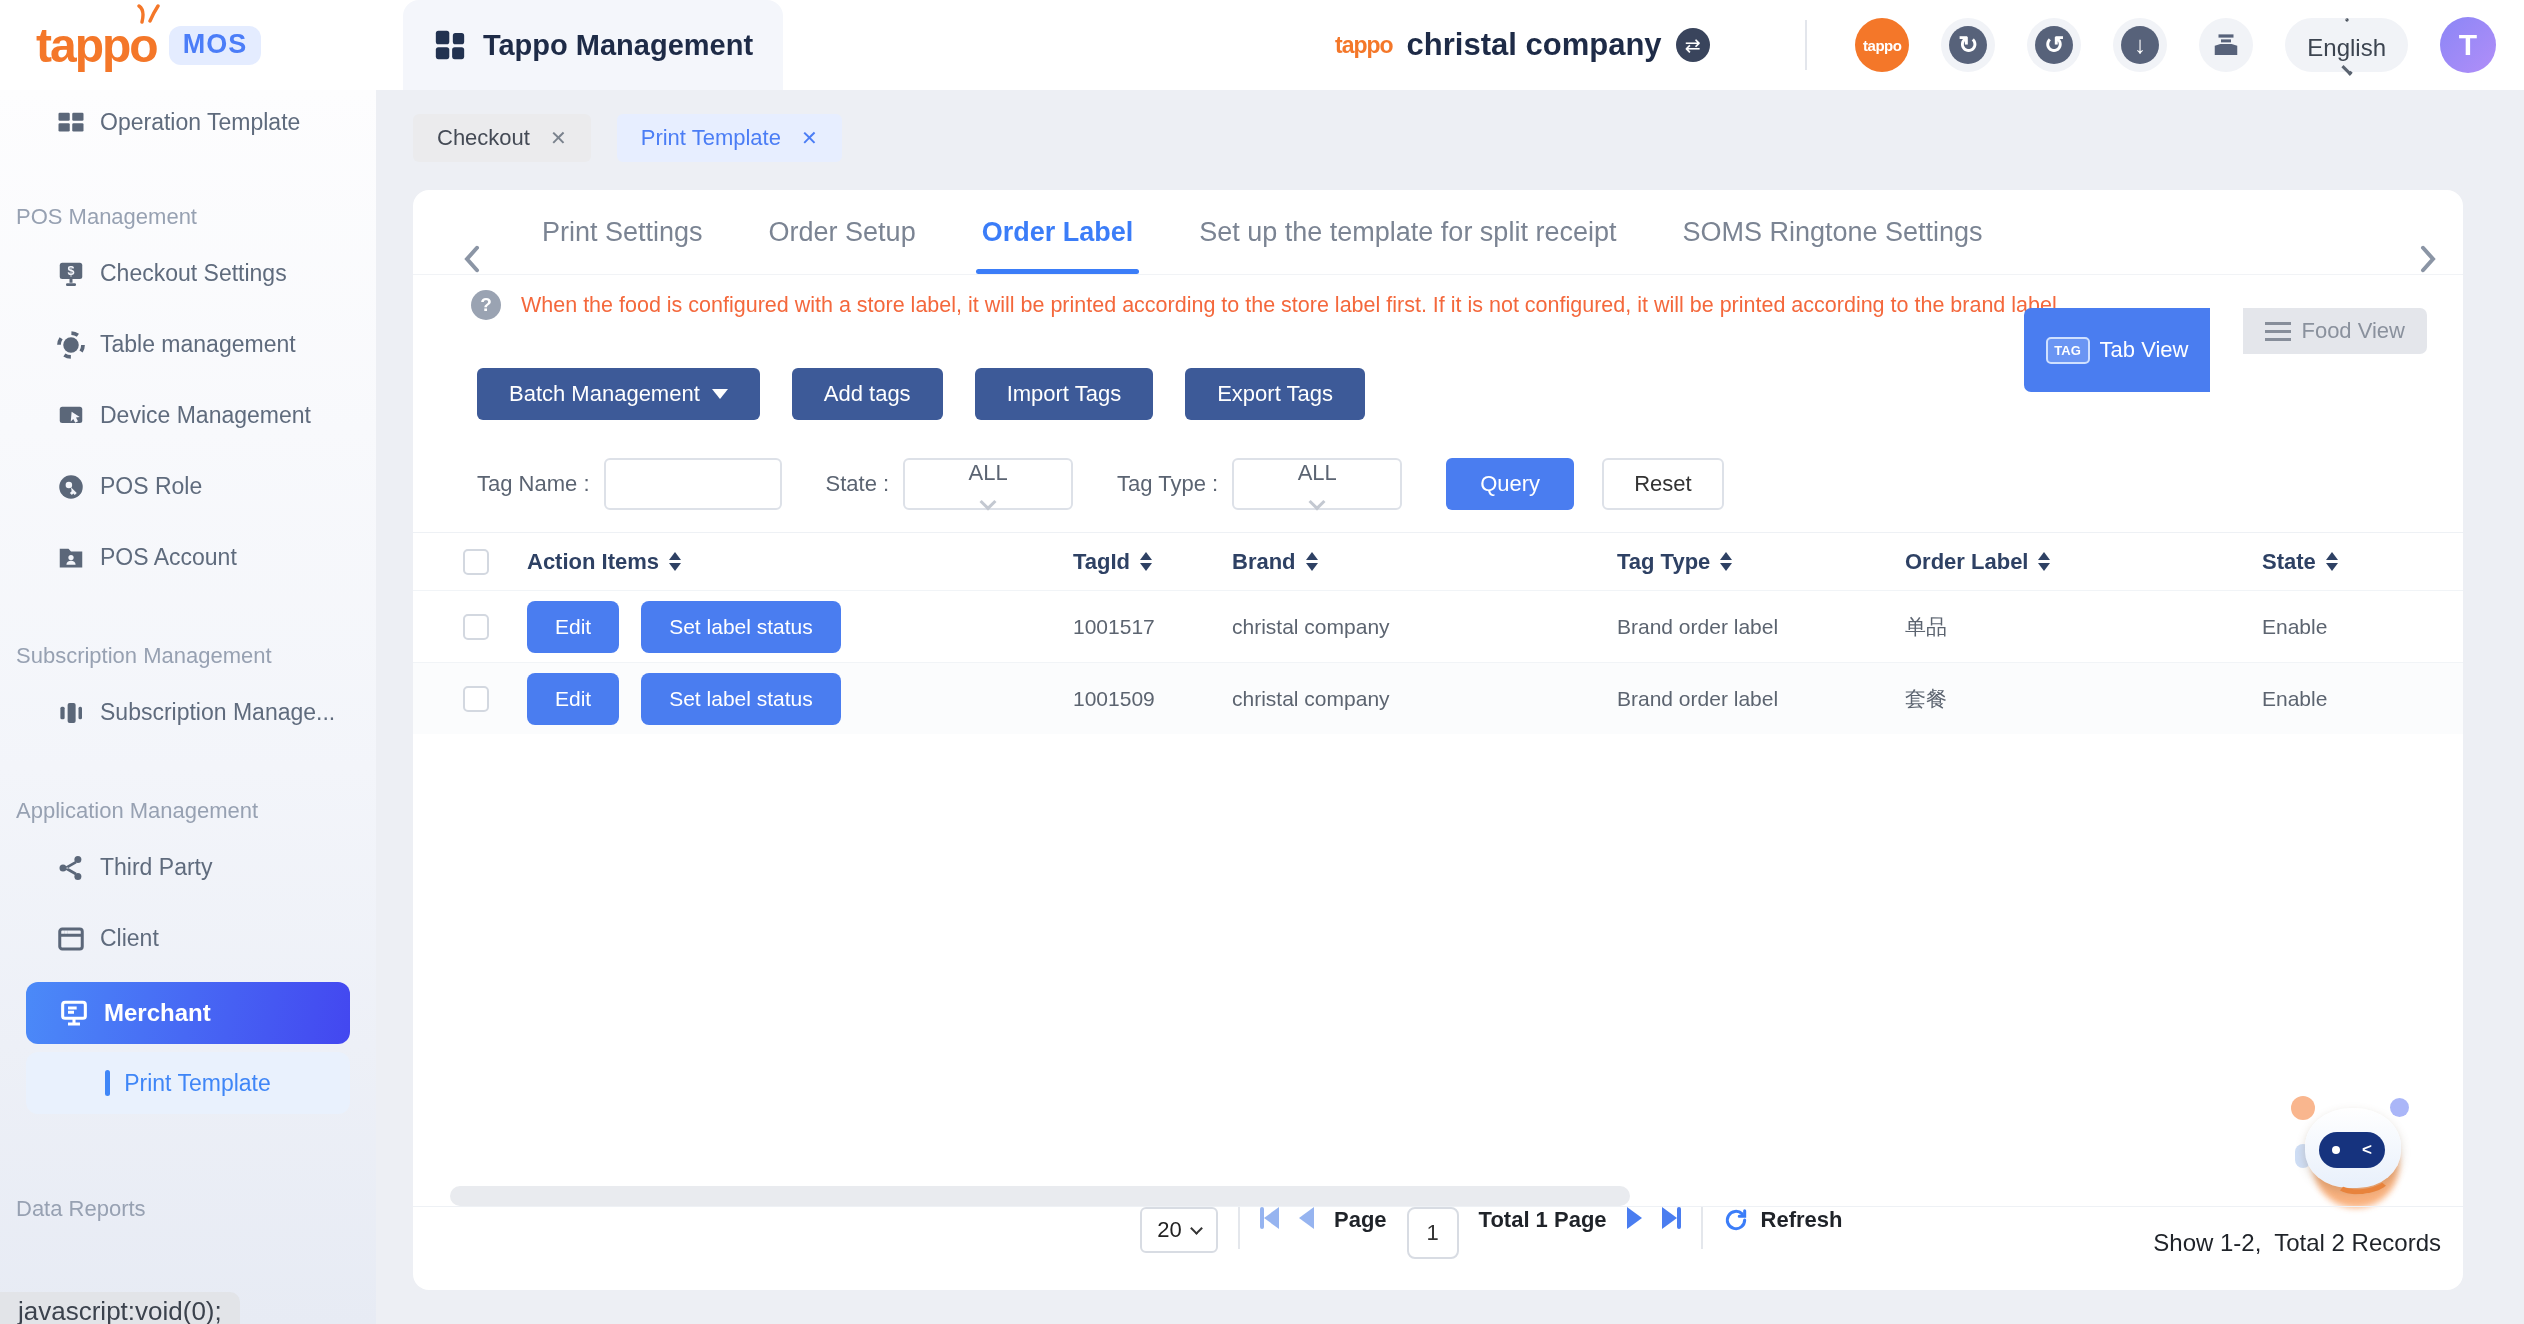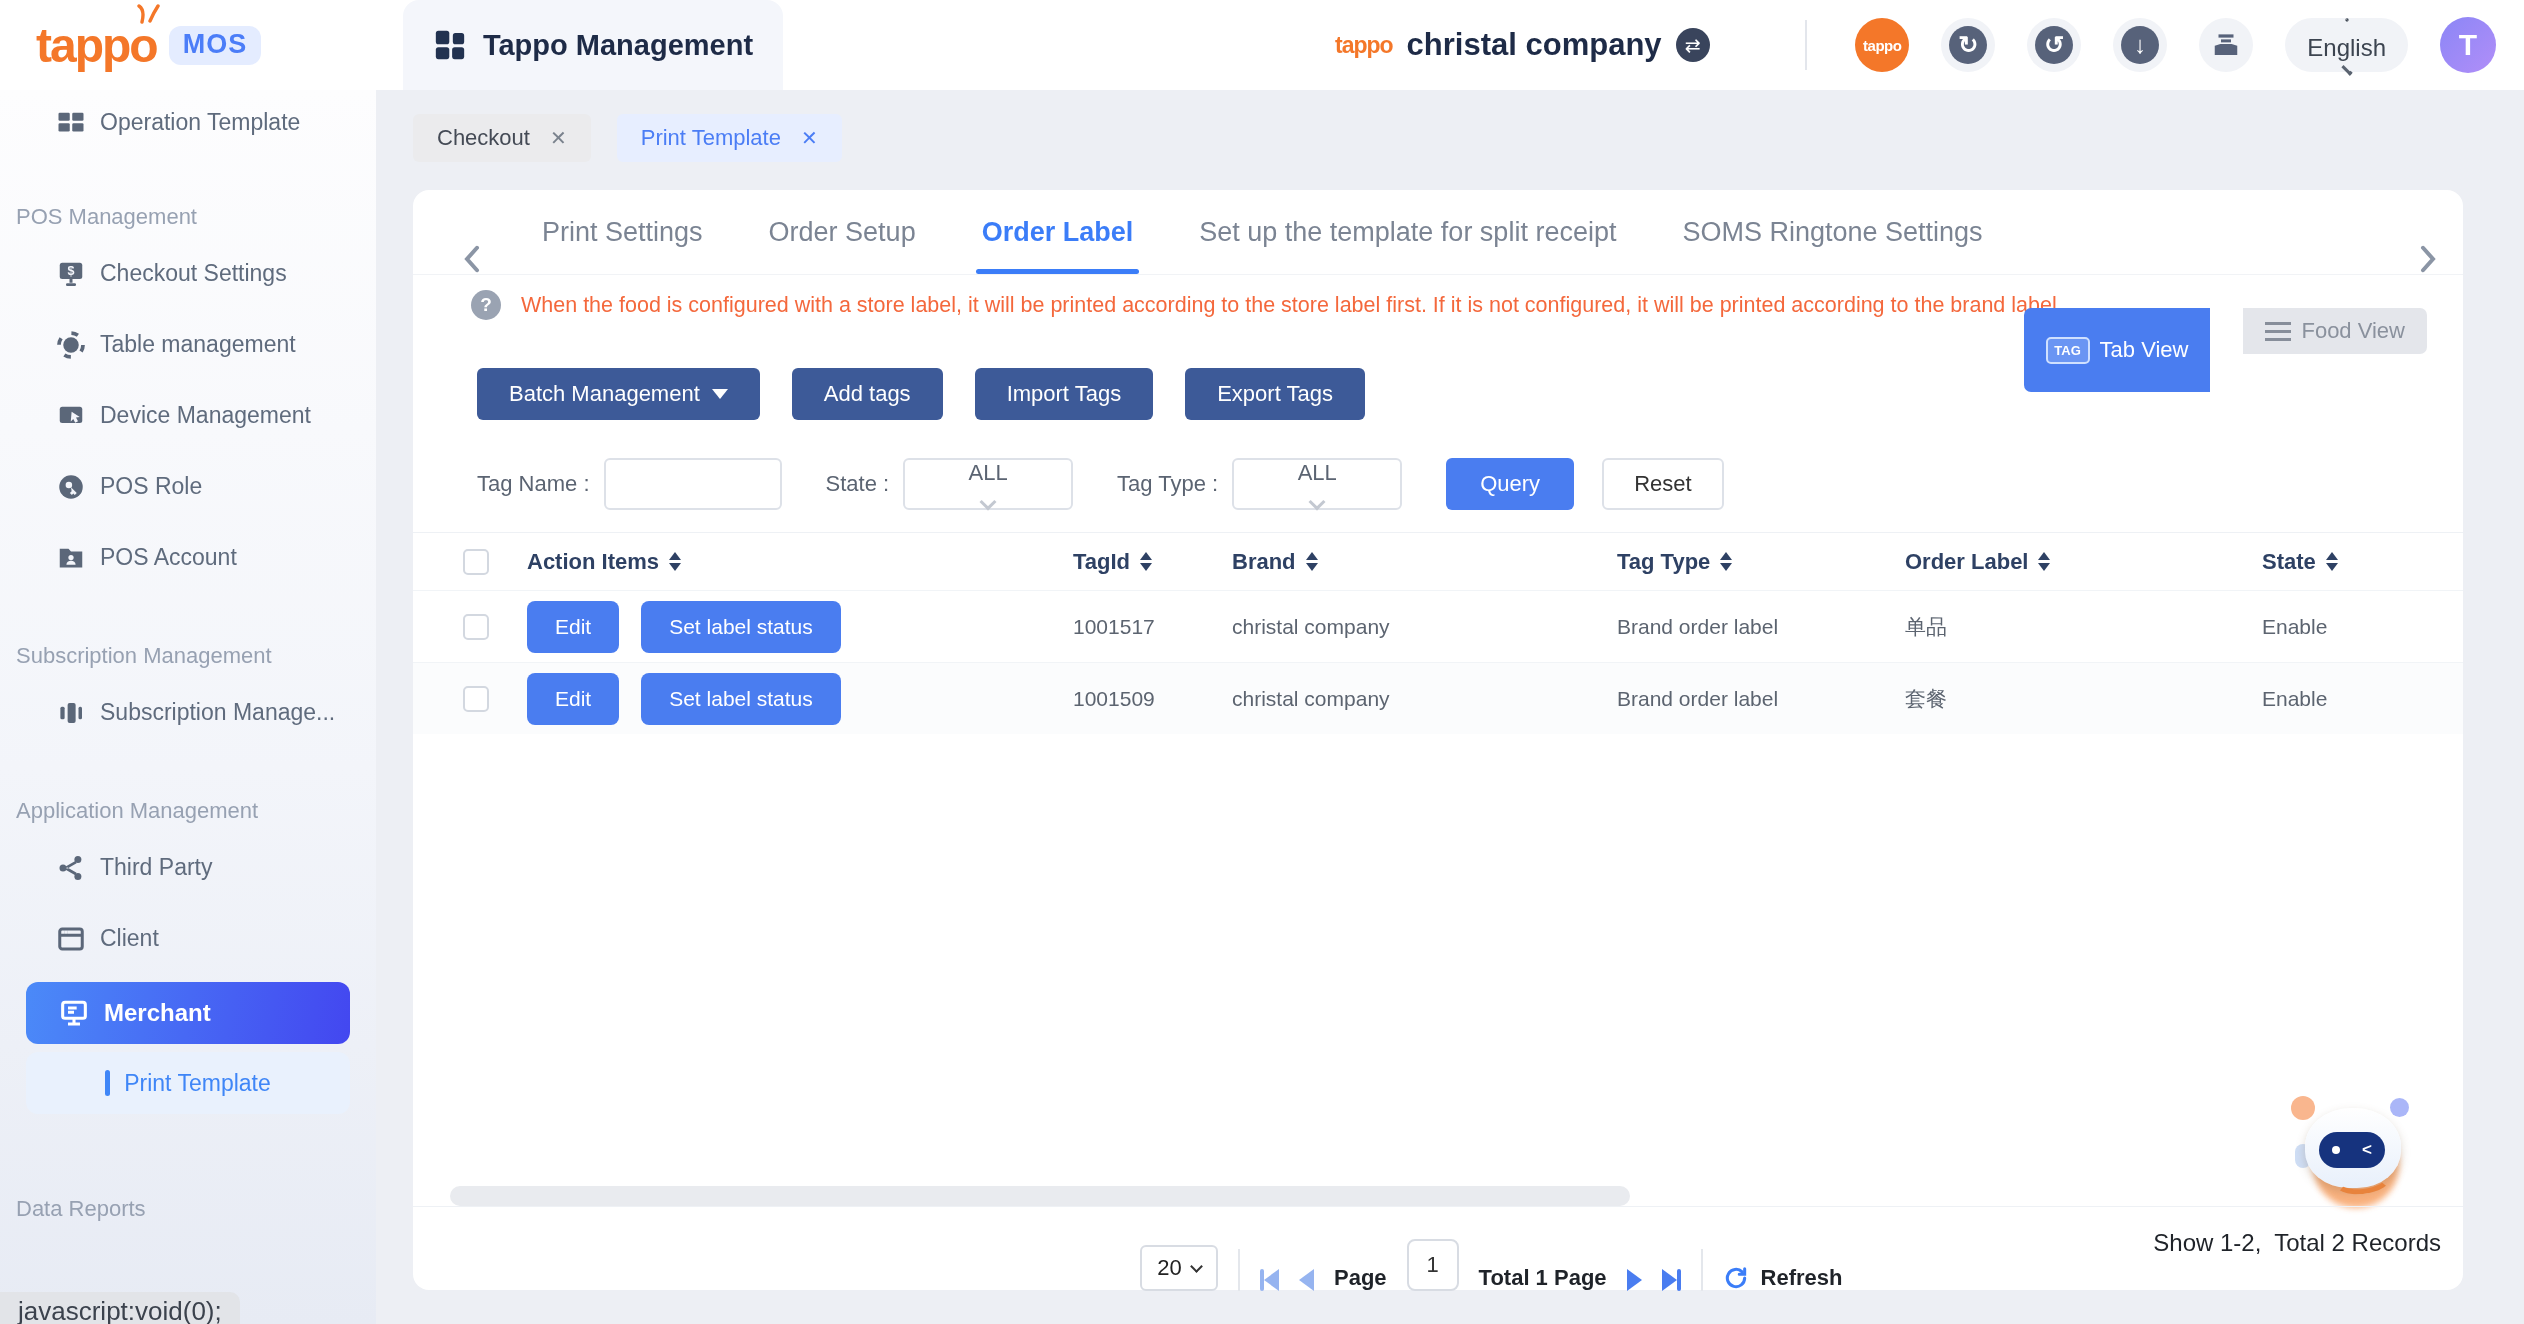--- a/index.html
+++ b/index.html
@@ -93,21 +93,21 @@
   .sort { display:inline-flex; flex-direction:column; gap:3px; }
   .sort .up { width:0; height:0; border-left:6px solid transparent; border-right:6px solid transparent; border-bottom:8px solid #2e4164; }
   .sort .dn { width:0; height:0; border-left:6px solid transparent; border-right:6px solid transparent; border-top:8px solid #2e4164; }
   .checkbox { width:26px; height:26px; border:2px solid #d3d8e0; border-radius:5px; background:#fff; cursor:pointer; }
   .actions { display:flex; gap:22px; }
   .row-btn { height:52px; background:#4a7df0; color:#fff; border:none; border-radius:8px; font-size:21px; padding:0 28px; cursor:pointer; font-family:inherit; }
 
   .hscroll { position:absolute; left:37px; top:996px; width:1180px; height:20px; border-radius:10px; background:#e9ebef; cursor:pointer; }
 
   .card-footer { position:absolute; left:0; right:0; top:1016px; height:84px; border-top:1px solid #eef1f5; }
-  .pager { position:absolute; left:727px; top:0; height:84px; display:flex; align-items:flex-end; gap:20px; }
+  .pager { position:absolute; left:727px; top:0; height:84px; display:flex; align-items:flex-start; gap:20px; }
   .size-select { width:78px; height:46px; border:2px solid #d8dce3; border-radius:6px; display:flex; align-items:center; justify-content:center; gap:10px; font-size:22px; color:#222; cursor:pointer; }
   .size-select .chev-down { width:9px; height:9px; border-width:0 2.5px 2.5px 0; border-style:solid; border-color:#333; margin-top:-4px; }
   .pg-div { width:2px; height:42px; background:#e4e7ec; }
   .pg-btn { display:flex; align-items:center; cursor:pointer; }
   .tri-l { width:0; height:0; border-top:11px solid transparent; border-bottom:11px solid transparent; border-right:15px solid #96b4f0; }
   .tri-r { width:0; height:0; border-top:11px solid transparent; border-bottom:11px solid transparent; border-left:15px solid #4a7df0; }
   .bar-b { width:4px; height:22px; border-radius:2px; }
   .bar-b.light { background:#96b4f0; } .bar-b.blue { background:#4a7df0; }
   .pg-text { font-size:22px; font-weight:bold; color:#1f2329; white-space:nowrap; }
   .page-input { width:52px; height:52px; border:2px solid #d8dce3; border-radius:8px; text-align:center; font-size:22px; color:#333; font-family:inherit; }

